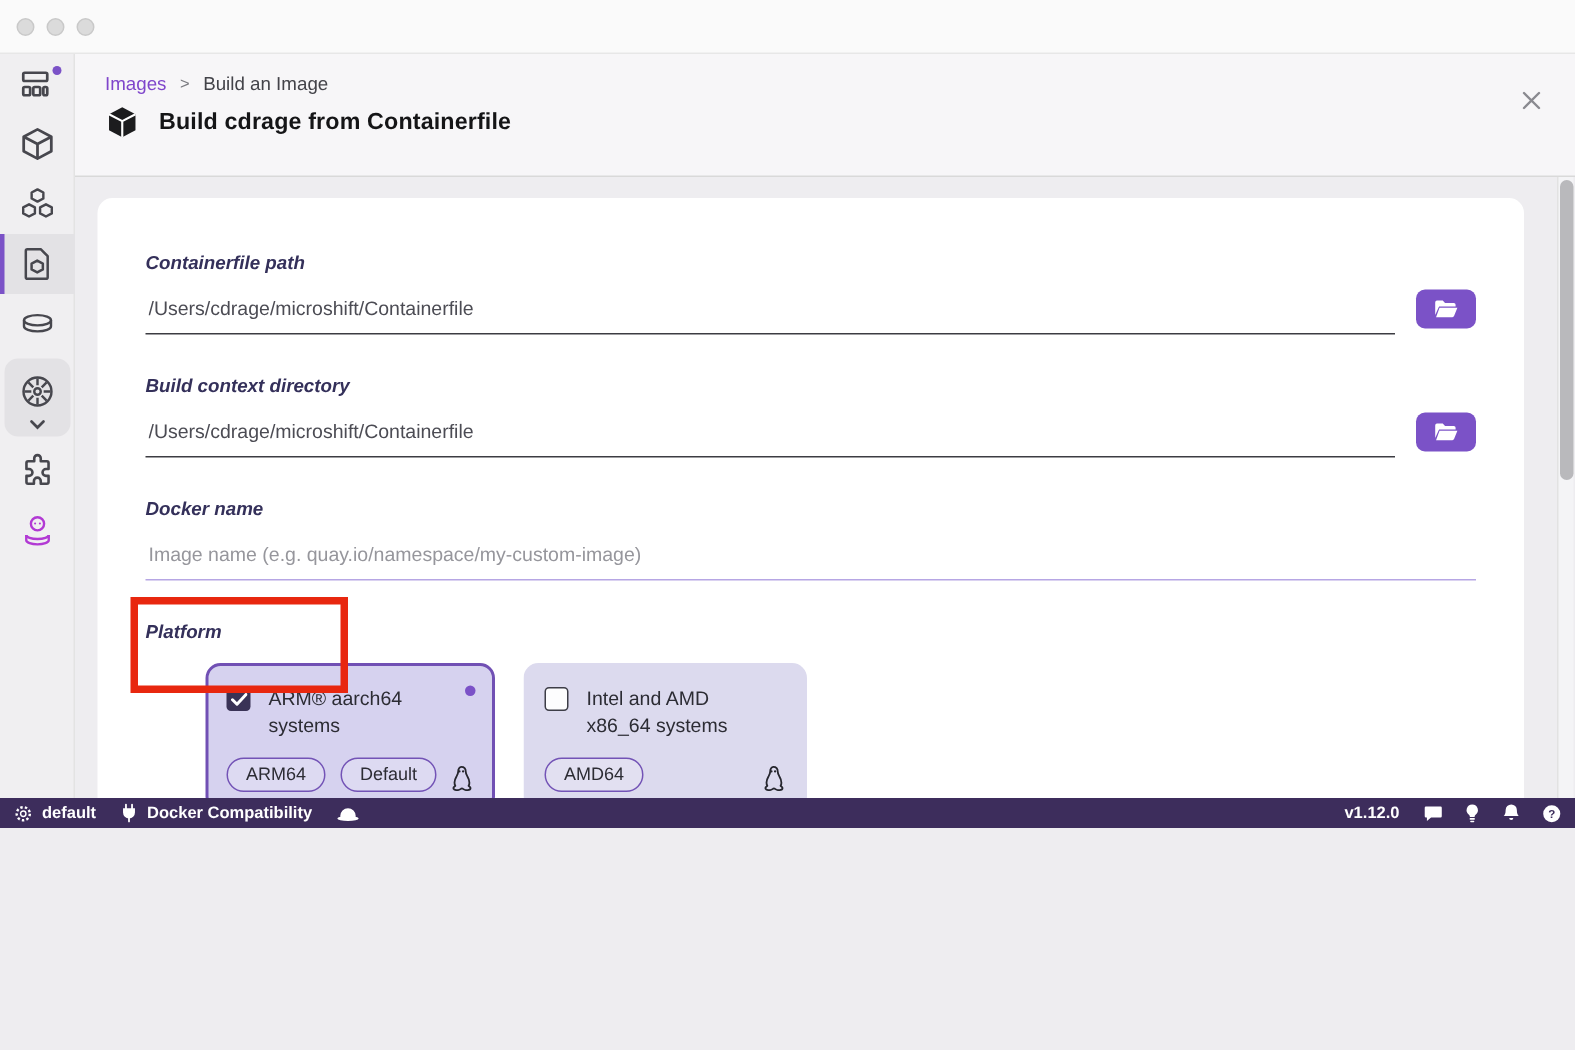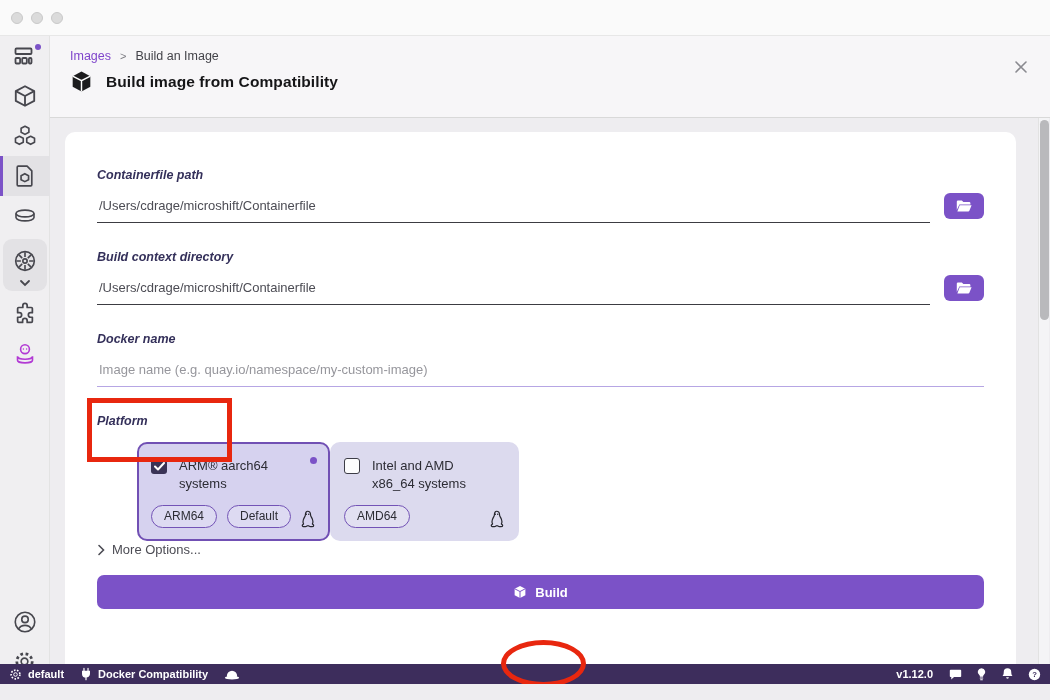--- a/index.html
+++ b/index.html
@@ -1,18 +1,18 @@
 <!DOCTYPE html>
 <html><head>
 <meta charset="utf-8">
 <style>
   * { margin:0; padding:0; box-sizing:border-box; }
   html,body { width:1050px; height:700px; }
   body { font-family:"Liberation Sans", sans-serif; background:#eeedf0; }
-  .screen { position:relative; width:1050px; height:684px; overflow:hidden; background:#fdba74; }
+  .screen { position:relative; width:1050px; height:552px; overflow:hidden; background:#fdba74; }
 
   
   .titlebar { height:36px; background:#fafafa; border-bottom:1px solid #e7e7e7;
               display:flex; align-items:center; padding-left:11px; gap:8px; }
   .tlight { width:12px; height:12px; border-radius:50%; background:#dbdbdb; border:1px solid #c9c9c9; }
 
   
   .app { display:flex; height:644px; }
 
   
@@ -61,21 +61,21 @@
   .gray-value { color:#85858c; }
   .folder-btn { width:40px; height:26px; background:#7b52c7; border:none; border-radius:6px; flex:none;
                 display:flex; align-items:center; justify-content:center; margin-bottom:4px; cursor:pointer; }
   .args-row { display:flex; align-items:flex-end; gap:18px; margin-top:6px; }
   .arg-key { flex:0 0 387px; }
   .small-btn { width:38px; height:26px; background:#7b52c7; border:none; border-radius:6px; flex:none;
                display:flex; align-items:center; justify-content:center; margin-bottom:2px; cursor:pointer; }
   .small-btn + .small-btn { margin-left:-4px; }
 
   
-  .platform-cards { display:flex; margin-top:14px;padding-left:40px; }
+  .platform-cards { display:flex; gap:19px; margin-top:14px;padding-left:40px; }
   .pcard { height:99px; border-radius:10px; position:relative; padding:13px 12px; cursor:pointer; }
   .pcard.selected { width:193px; background:#d6d2ef; border:2px solid #7150b4; }
   .pcard.unselected { width:189px; background:#dcdaee; border:2px solid transparent; }
   .pcard-head { display:flex; gap:12px; align-items:flex-start; }
   .chk { width:16px; height:16px; border-radius:3px; flex:none; margin-top:1px;
          display:flex; align-items:center; justify-content:center; cursor:pointer; }
   .chk.checked { background:#3a3356; }
   .chk.unchecked { background:#fdfdfe; border:1.5px solid #3d3d47; }
   .pcard-title { font-size:13px; color:#2c2c34; line-height:1.35; padding-right:14px; }
   .pcard-dot { position:absolute; top:13px; right:11px; width:7px; height:7px; border-radius:50%; background:#7b52c7; }
@@ -226,21 +226,21 @@
           <span class="crumb-sep">&gt;</span>
           <span class="crumb-cur">Build an Image</span>
         </div>
         <div class="title-row">
           <span>
             <svg width="23" height="23" viewBox="0 0 24 24">
               <path d="M12 1.6l9.2 4.8v11.2L12 22.4l-9.2-4.8V6.4z" fill="#1c1c1e"></path>
               <path d="M2.8 6.4L12 11.2l9.2-4.8M12 11.2v11.2" stroke="#fff" stroke-width="1.5" fill="none"></path>
             </svg>
           </span>
-          <h1 class="page-title">Build image from Compatibility</h1>
+          <h1 class="page-title">Build cdrage from Containerfile</h1>
         </div>
         <span class="close-btn">
           <svg width="14" height="14" viewBox="0 0 14 14" stroke="#8a8a90" stroke-width="1.6" stroke-linecap="round">
             <path d="M2 2l10 10M12 2L2 12"></path>
           </svg>
         </span>
       </header>
 
       <div class="content">
         <div class="card">

